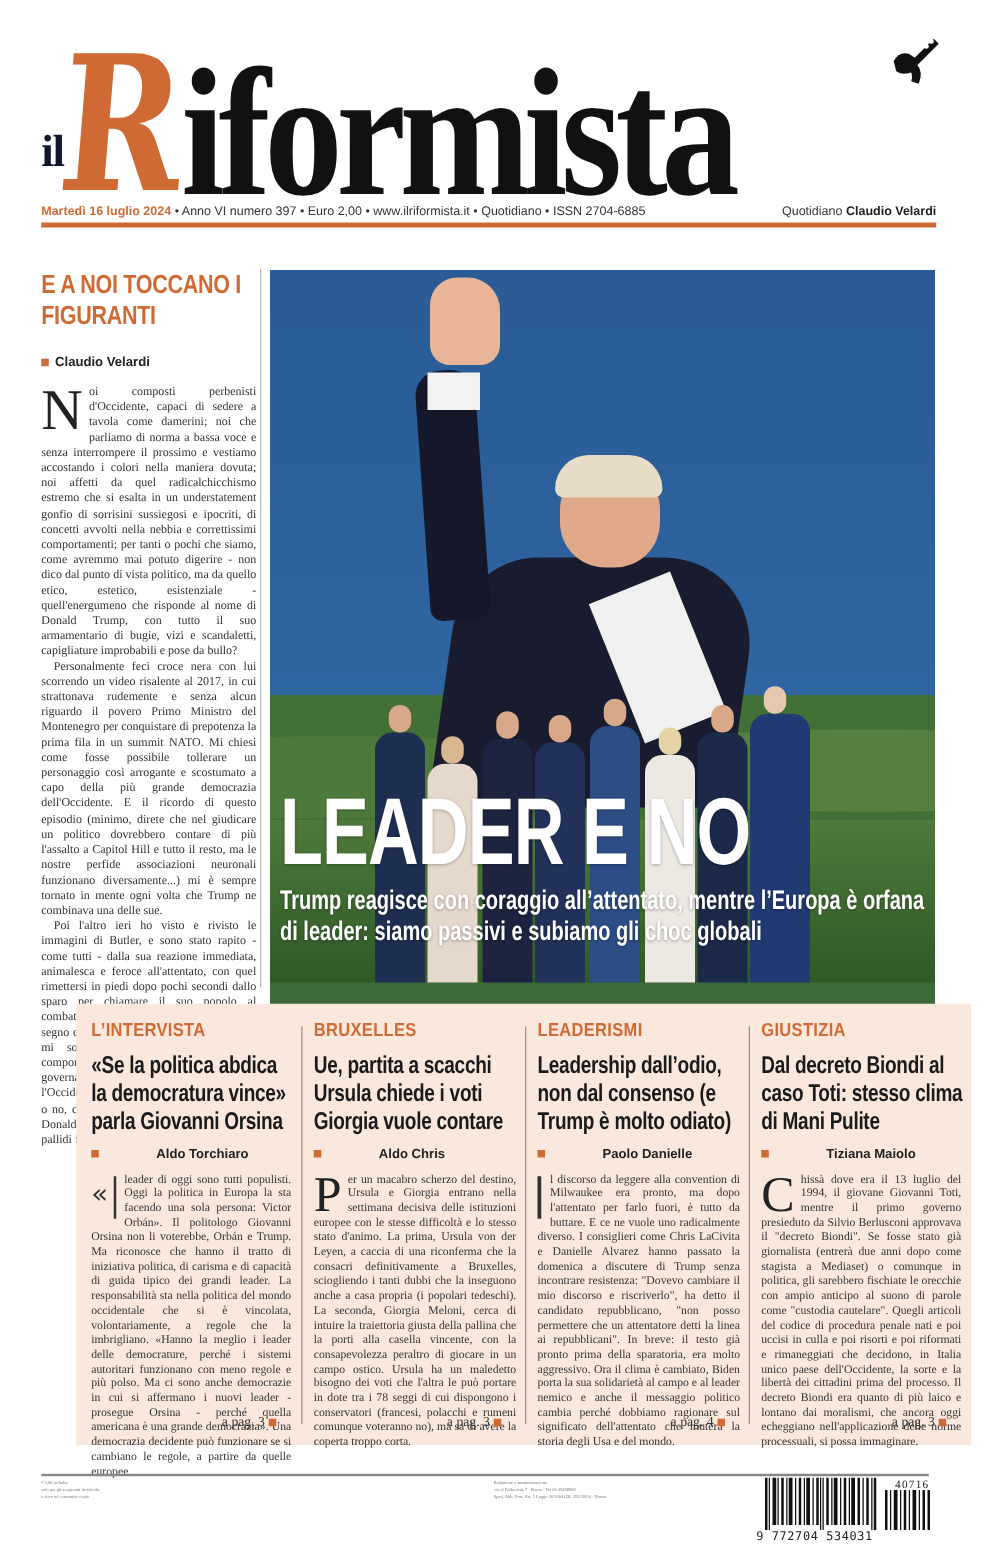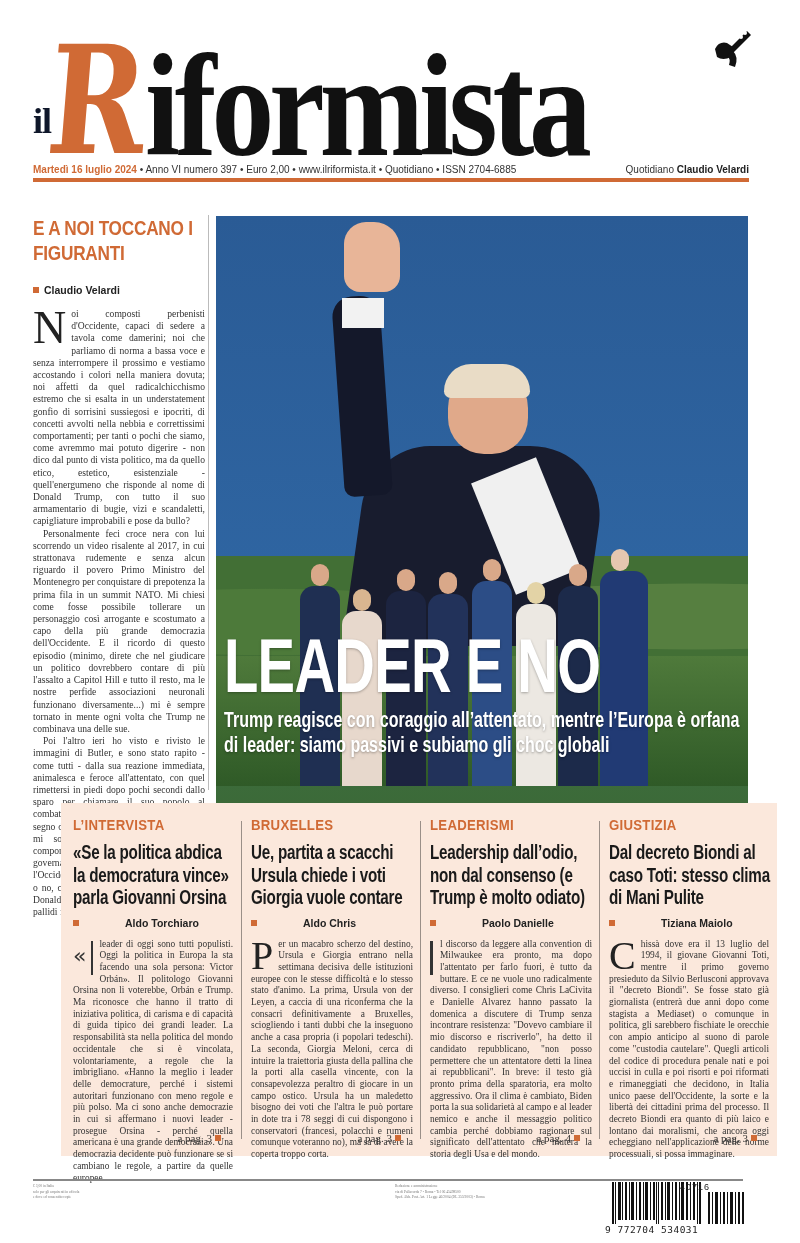--- a/index.html
+++ b/index.html
@@ -63,21 +63,21 @@
   .col-body .dropcap { font-size: 40px; line-height: 30px; }
   .quote-cap { float: left; font-family: "DejaVu Sans", sans-serif; font-size: 22px; line-height: 30px; margin: 2px 6px 0 0; padding-right: 5px; border-right: 2px solid #333; height: 34px; color: #333; }
   .bar-cap { float: left; width: 3px; height: 34px; background: #333; margin: 2px 7px 0 0; }
   .col-ref { position: absolute; right: 12px; bottom: 12px; font-family: "Liberation Serif", serif; font-size: 11px; color: #333; display: flex; align-items: center; }
 
   
   .foot-rule { position: absolute; left: 33px; top: 1179px; width: 710px; height: 2px; background: #888; }
   .foot-small { position: absolute; font-family: "Liberation Serif", serif; font-size: 3.6px; line-height: 5.6px; color: #777; }
   .barcode { position: absolute; left: 612px; top: 1182px; width: 135px; height: 42px; }
   .barcode-num { position: absolute; left: 605px; top: 1224px; font-family: "DejaVu Sans Mono", monospace; font-size: 9.5px; color: #222; letter-spacing: 0.5px; }
-  .barcode-addon { position: absolute; left: 680px; top: 1182px; font-family: Liberation Sans, sans-serif; font-size: 9px; color: #222; letter-spacing: 1px; }
+  .barcode-addon { position: absolute; left: 716px; top: 1182px; font-family: Liberation Serif, serif; font-size: 9px; color: #222; letter-spacing: 1px; }
 </style>
 </head>
 <body>
 
 <div class="masthead">
   <span class="mh-il">il</span>
   <span class="mh-R">R</span>
   <span class="mh-rest">iformista</span>
   <svg class="mh-mascot" viewBox="0 0 50 50">
     <path d="M12 22 q4-8 12-6 l6 4 l-2 10 q-8 4 -14 0 z" fill="#111"></path>

